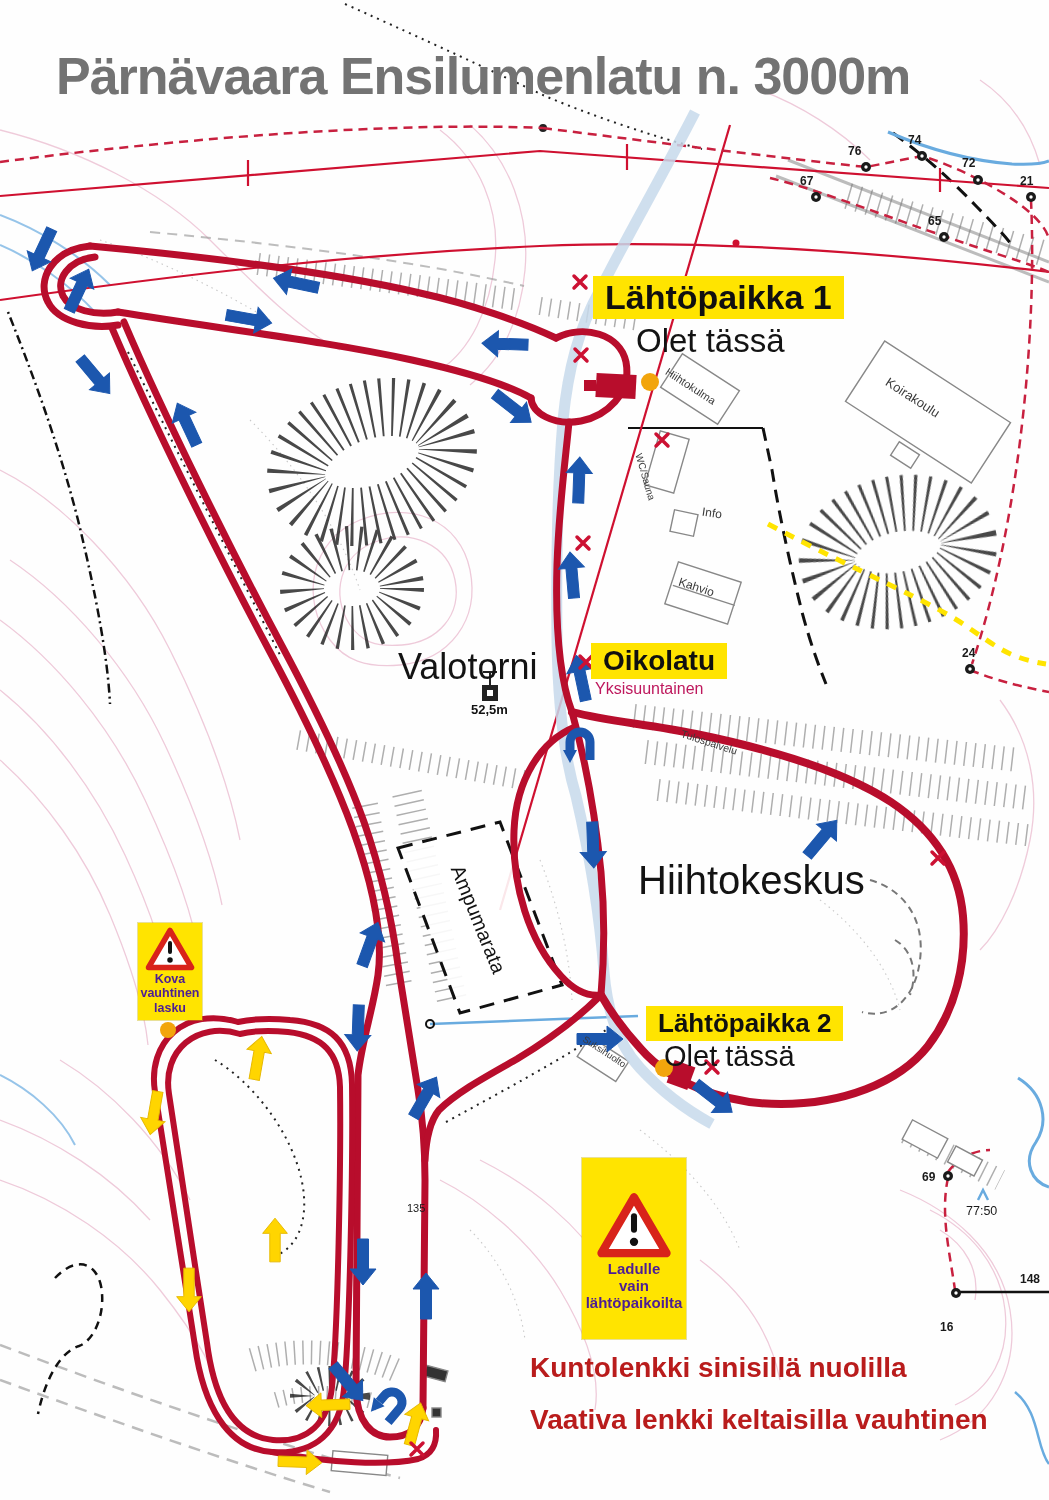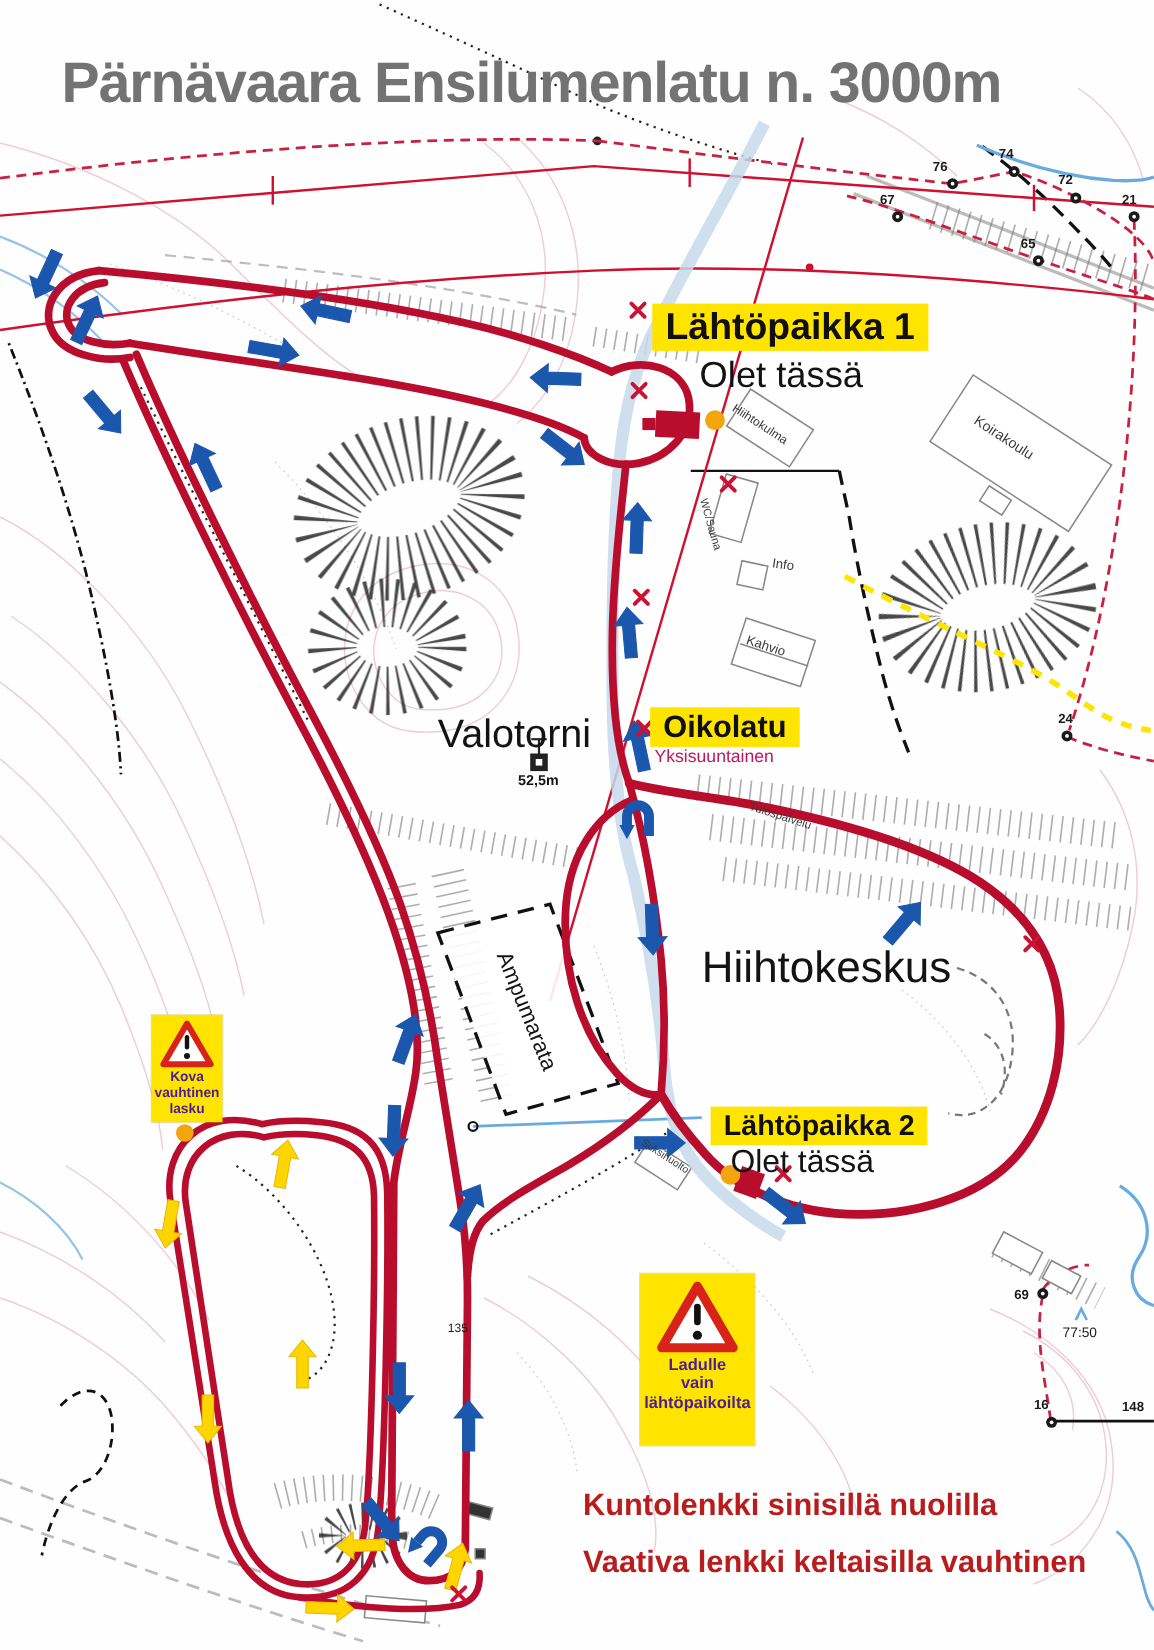--- a/index.html
+++ b/index.html
@@ -303,39 +303,39 @@
 <div class="abs plain" style="left:408px;top:908px;width:140px;text-align:center;font-size:20px;transform:rotate(68deg);">Ampumarata</div>
 
 <div class="abs mark" style="left:848px;top:144px;">76</div>
 <div class="abs mark" style="left:908px;top:133px;">74</div>
 <div class="abs mark" style="left:962px;top:156px;">72</div>
 <div class="abs mark" style="left:800px;top:174px;">67</div>
 <div class="abs mark" style="left:928px;top:214px;">65</div>
 <div class="abs mark" style="left:1020px;top:174px;">21</div>
 <div class="abs mark" style="left:962px;top:646px;">24</div>
 <div class="abs mark" style="left:922px;top:1156px;margin-top:14px;">69</div>
-<div class="abs mark" style="left:940px;top:1270px;text-align:center;">16</div>
+<div class="abs mark" style="left:940px;top:1320px;text-align:center;">16</div>
 <div class="abs mark" style="left:1020px;top:1272px;">148</div>
 <div class="abs mark" style="left:966px;top:1204px;font-weight:normal;font-size:12.5px;">77:50</div>
 <div class="abs mark" style="left:407px;top:1202px;font-weight:normal;font-size:11px;">135</div>
 
 <div class="wsign" style="left:138px;top:923px;width:64px;height:97px;">
   <svg viewBox="0 0 100 90" style="width:50px;height:45px;margin-top:4px;">
     <path d="M50,7 L93,81 L7,81 Z" fill="#fff" stroke="#d8231a" stroke-width="11" stroke-linejoin="round"></path>
     <rect x="46" y="28" width="8" height="26" rx="4" fill="#111"></rect>
     <circle cx="50" cy="66" r="5.5" fill="#111"></circle>
   </svg>
   <div class="wtext" style="font-size:12.5px;">
     <div>Kova</div>
     <div>vauhtinen</div>
     <div>lasku</div>
   </div>
 </div>
 
-<div class="wsign" style="left:582px;top:1158px;width:104px;height:156px;">
+<div class="wsign" style="left:582px;top:1158px;width:104px;height:181px;justify-content:center;">
   <svg viewBox="0 0 100 90" style="width:76px;height:68px;margin-top:6px;">
     <path d="M50,7 L93,81 L7,81 Z" fill="#fff" stroke="#d8231a" stroke-width="11" stroke-linejoin="round"></path>
     <rect x="46" y="28" width="8" height="26" rx="4" fill="#111"></rect>
     <circle cx="50" cy="66" r="5.5" fill="#111"></circle>
   </svg>
   <div class="wtext" style="font-size:15px;">
     <div>Ladulle</div>
     <div>vain</div>
     <div>lähtöpaikoilta</div>
   </div>

